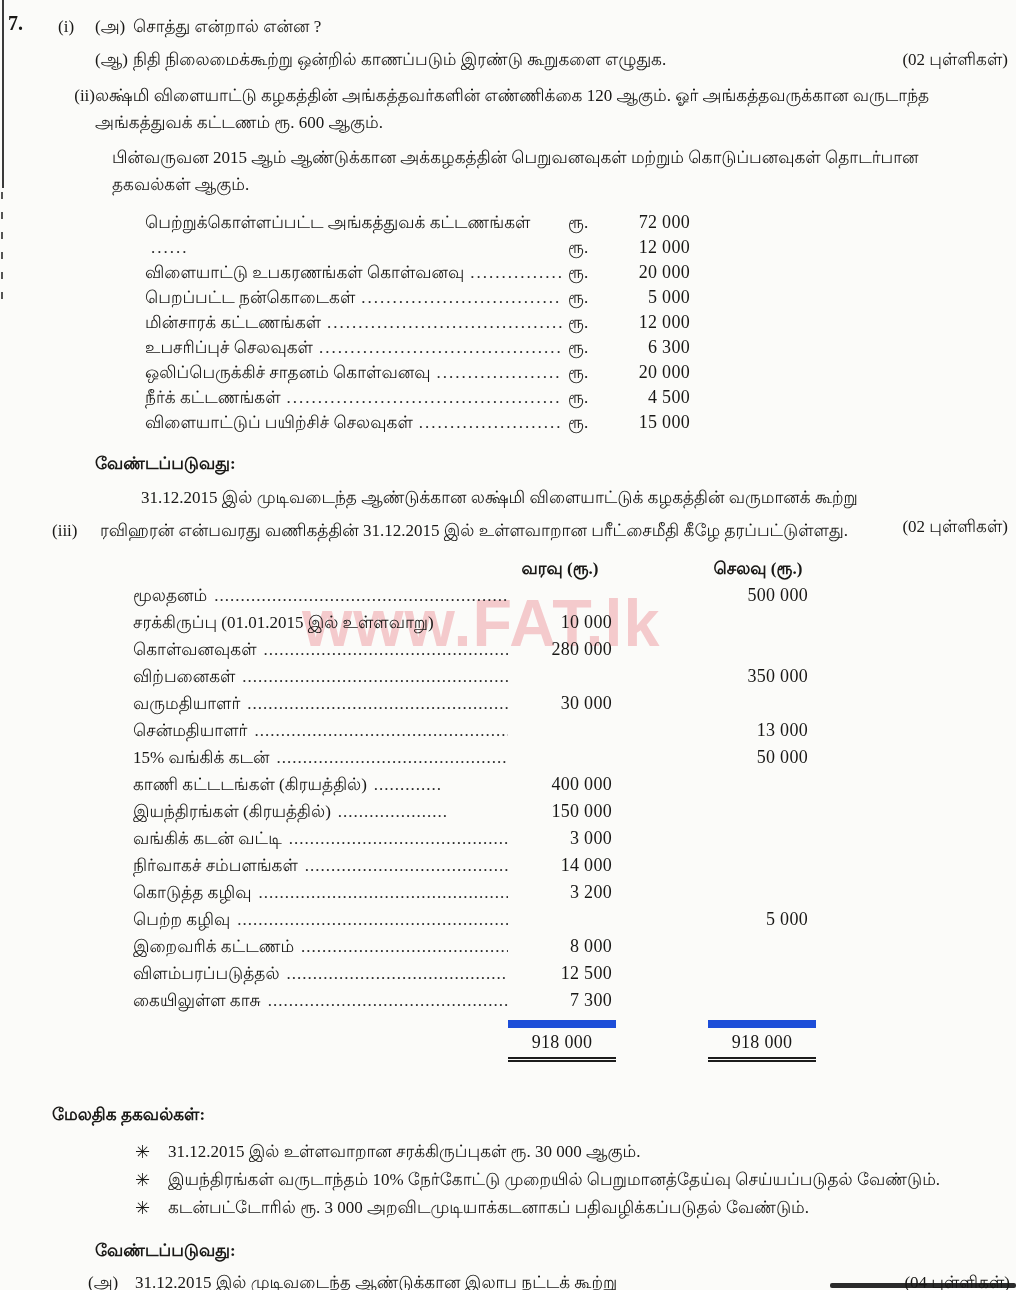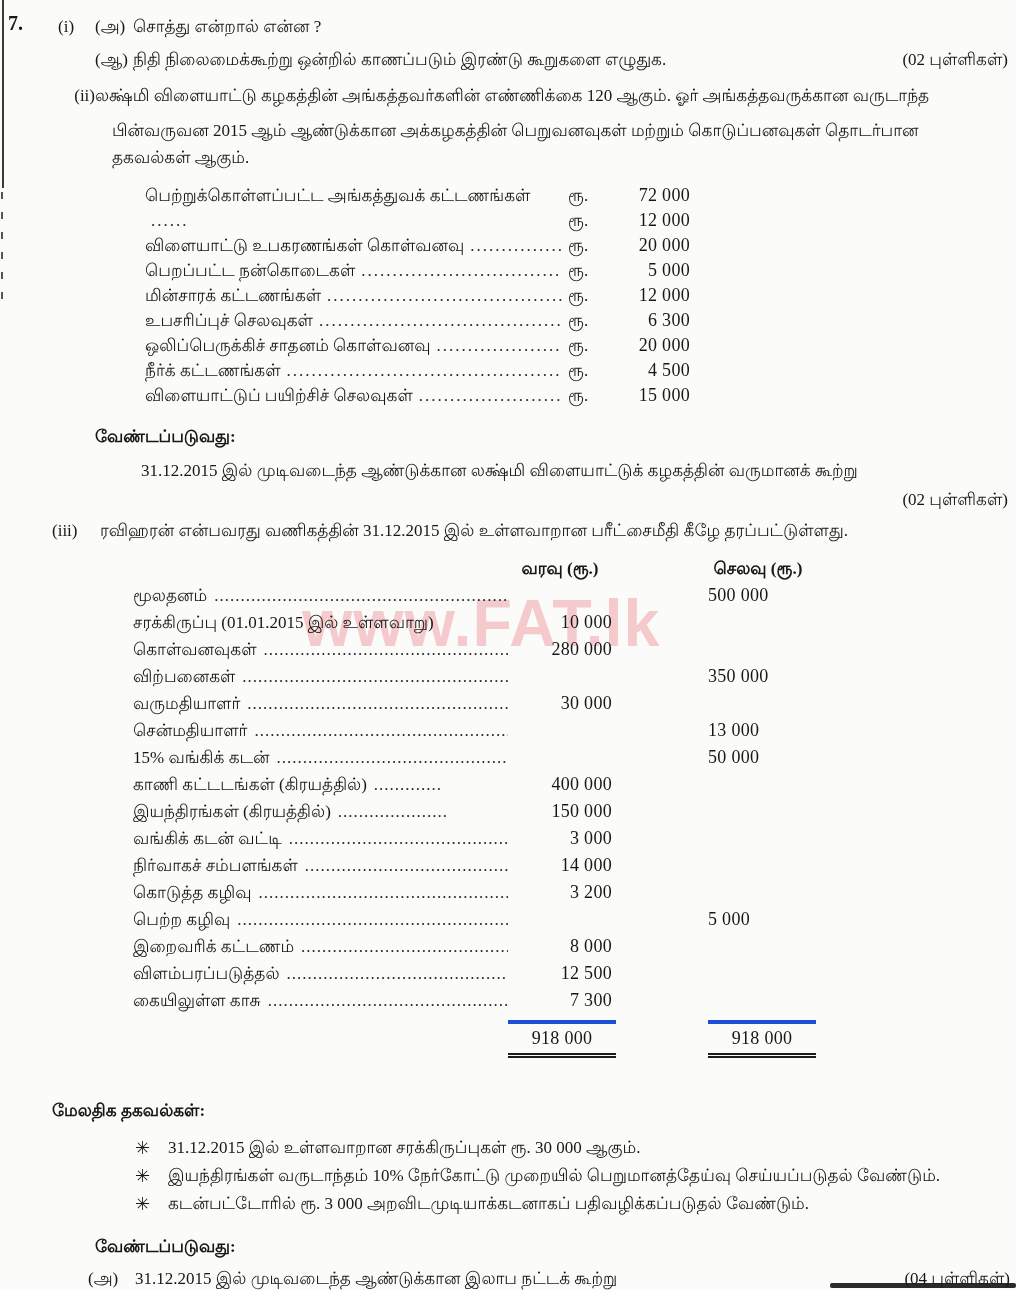--- a/index.html
+++ b/index.html
@@ -58,25 +58,25 @@
   
   #sec-iii{position:absolute;left:52px;top:518px;width:958px;line-height:26px;}
   #sec-iii .intro{display:flex;}
   .lab-iii{width:48px;flex:none;}
   .tb{margin-left:81px;margin-top:12px;width:680px;}
   .tb-row{display:flex;line-height:26px;align-items:baseline;}
   .tb-name{display:flex;width:375px;flex:none;align-items:baseline;overflow:hidden;}
   .tb-label{flex:none;white-space:nowrap;}
   .tb-dots{flex:1;overflow:hidden;white-space:nowrap;margin-left:7px;letter-spacing:1px;color:#2a2a2a;}
   .tb-debit{width:104px;flex:none;text-align:right;}
-  .tb-credit{width:100px;flex:none;text-align:left;margin-left:96px;}
+  .tb-credit{width:100px;flex:none;text-align:right;margin-left:96px;}
   .tb-head .tb-debit,.tb-head .tb-credit{text-align:center;font-weight:bold;}
   .tb-totals{margin-top:6px;display:flex;}
   .tb-total-box{width:96px;flex:none;text-align:center;padding:1px 6px 2px 6px;
-    border-top:4px solid #1d4ed8;border-bottom:5px double #1c1c1c;}
+    border-top:8px solid #1d4ed8;border-bottom:5px double #1c1c1c;}
   .tb-total-debit{margin-left:375px;}
   .tb-total-credit{margin-left:92px;}
   .addl-head{margin-top:40px;}
   .notes{margin-top:10px;}
   .note-row{display:flex;line-height:28px;}
   .note-bullet{width:33px;flex:none;margin-left:83px;font-size:18px;}
   .req2-head{margin-left:43px;margin-top:16px;}
   .req2-row{display:flex;margin-top:6px;line-height:26px;}
   .req2-lab{width:47px;flex:none;margin-left:36px;}
   .req2-text{flex:1;}
@@ -105,20 +105,21 @@
       <span>நிதி நிலைமைக்கூற்று ஒன்றில் காணப்படும் இரண்டு கூறுகளை எழுதுக.</span>
       <span class="marks">(02 புள்ளிகள்)</span>
     </div>
   </section>
 
   <section id="sec-ii">
     <div class="intro">
       <span class="lab-ii">(ii)</span>
       <span>லக்ஷ்மி விளையாட்டு கழகத்தின் அங்கத்தவர்களின் எண்ணிக்கை 120 ஆகும். ஓர் அங்கத்தவருக்கான வருடாந்த</span>
     </div>
+    <div class="intro-cont">அங்கத்துவக் கட்டணம் ரூ. 600 ஆகும்.</div>
     <div class="info">
       <div>பின்வருவன 2015 ஆம் ஆண்டுக்கான அக்கழகத்தின் பெறுவனவுகள் மற்றும் கொடுப்பனவுகள் தொடர்பான</div>
       <div>தகவல்கள் ஆகும்.</div>
     </div>
 
     <div class="rp-list">
       <div class="rp-row">
         <span class="rp-label">பெற்றுக்கொள்ளப்பட்ட அங்கத்துவக் கட்டணங்கள்</span>
         <span class="rp-dots"></span>
         <span class="rp-cur">ரூ.</span>

